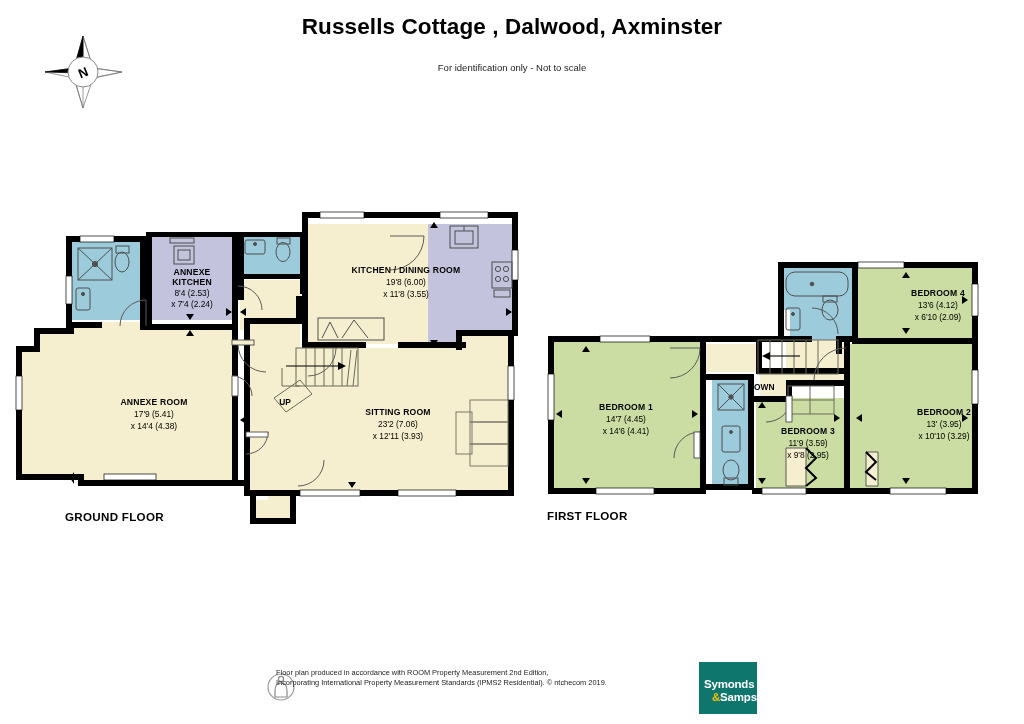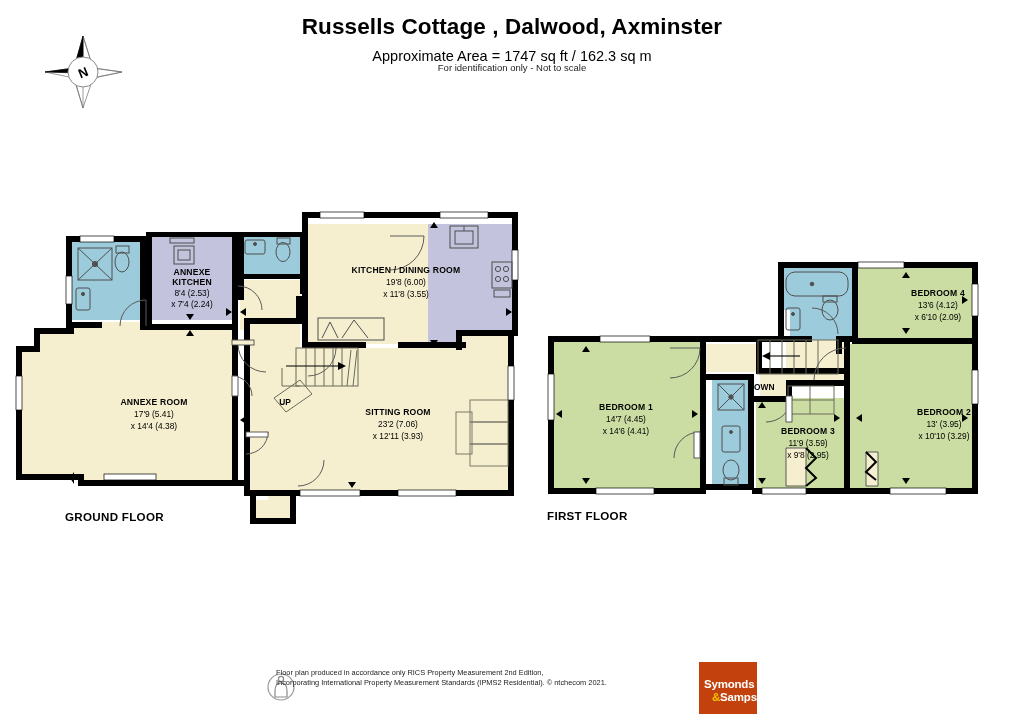--- a/index.html
+++ b/index.html
@@ -15,32 +15,31 @@
   #disclaimer{top:62px;font-size:9.5px;color:#222;}
   svg{position:absolute;left:0;top:0;}
   .rlabel{font-family:"Liberation Sans",sans-serif;text-anchor:middle;}
   .rname{font-size:8.6px;font-weight:bold;letter-spacing:.2px;}
   .rdim{font-size:8.4px;font-weight:normal;}
   .floorlbl{font-size:11.6px;font-weight:bold;letter-spacing:.3px;}
   .updown{font-size:8.4px;font-weight:bold;}
   .compassN{font-size:13px;font-weight:bold;font-family:"Liberation Sans",sans-serif;}
   #footer{position:absolute;left:276px;top:668px;width:430px;}
   #footer .ft{font-size:7.4px;line-height:9.6px;color:#1a1a1a;white-space:nowrap;}
-  #logo{position:absolute;left:699px;top:662px;width:58px;height:52px;background:#c2410c;}
+  #logo{position:absolute;left:699px;top:662px;width:58px;height:52px;background:#0f766e;}
   #logo .l1{position:absolute;left:5px;top:16px;color:#fff;font-size:11.5px;font-weight:bold;letter-spacing:-.2px;}
   #logo .l2{position:absolute;left:5px;top:29px;font-size:11.5px;font-weight:bold;letter-spacing:-.2px;color:#fff;margin-left:8px;}
   #logo .l2 .amp{color:#f2c200;}
 </style>
 </head>
 <body>
 
 <div id="stage">
 
   <div class="hdr" id="title">Russells Cottage , Dalwood, Axminster</div>
-  <div class="hdr" id="subtitle">Approximate Area = 1747 sq ft / 162.3 sq m</div>
   <div class="hdr" id="disclaimer">For identification only - Not to scale</div>
 
   <svg width="1024" height="724" viewBox="0 0 1024 724">
     <defs>
       <g id="doorArcR"></g>
     </defs>
 
     <g>
       <polygon points="83,36 93,68 122,72 93,78 83,108 74,78 45,72 74,68" fill="none" stroke="#808080" stroke-width="0.8"></polygon>
       <polygon points="83,36 93,68 83,72" fill="none" stroke="#707070" stroke-width="0.7"></polygon>
@@ -419,22 +418,22 @@
     <text class="floorlbl" x="547" y="520">FIRST FLOOR</text>
 
     <g>
       <circle cx="281" cy="687" r="13" fill="none" stroke="#9a9a9a" stroke-width="1.2"></circle>
       <circle cx="281" cy="679" r="2.6" fill="none" stroke="#8a8a8a" stroke-width="1.2"></circle>
       <path d="M281,683 C276,683 275,687 275,691 L275,697 L287,697 L287,691 C287,687 286,683 281,683 Z" fill="none" stroke="#8a8a8a" stroke-width="1.2"></path>
     </g>
   </svg>
 
   <div id="footer">
-    <div class="ft">Floor plan produced in accordance only RICS Property Measurement 2nd Edition,</div>
-    <div class="ft">Incorporating International Property Measurement Standards (IPMS2 Residential).   © ntchecom 2021.</div>
+    <div class="ft">Floor plan produced in accordance with ROOM Property Measurement 2nd Edition,</div>
+    <div class="ft">Incorporating International Property Measurement Standards (IPMS2 Residential).   © ntchecom 2019.</div>
   </div>
 
   <div id="logo">
     <div class="l1">Symonds</div>
     <div class="l2"><span class="amp">&amp;</span><span>Sampson</span></div>
   </div>
 
 </div>
 
 </body></html>

